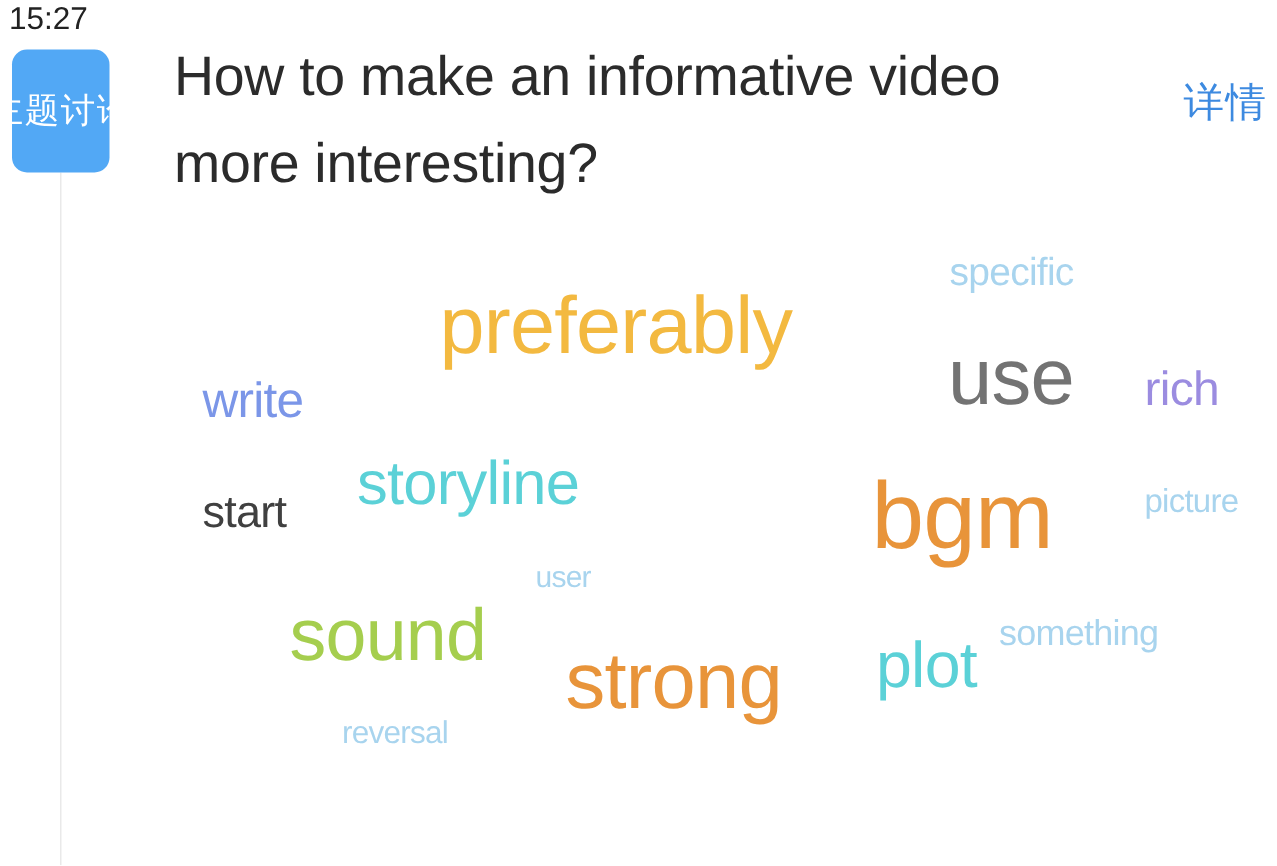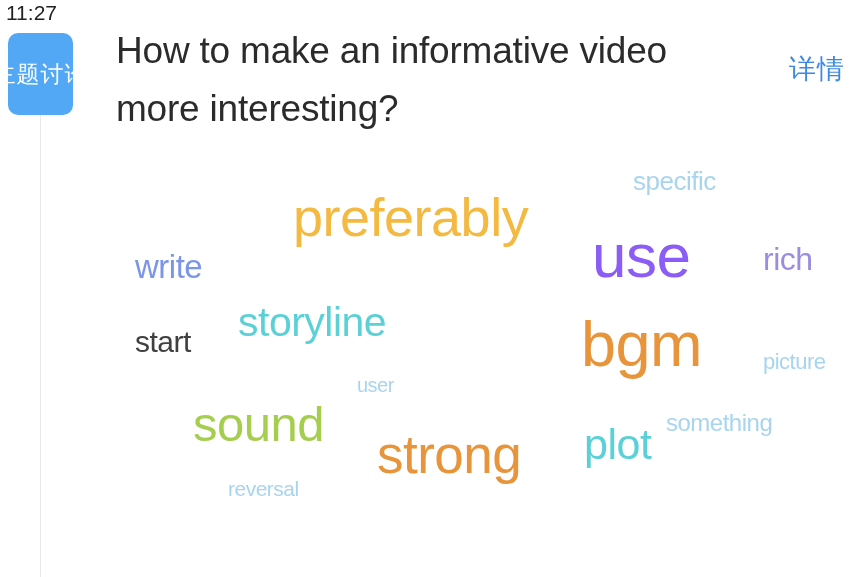--- a/index.html
+++ b/index.html
@@ -112,43 +112,43 @@
     line-height: 1;
     cursor: pointer;
     letter-spacing: -0.5px;
   }
 </style>
 </head>
 <body>
 
 <div id="screen" style="background: rgb(255, 255, 255);">
 
-  <div class="status-time">11:27</div>
+  <div class="status-time">15:27</div>
 
   <div class="rail"></div>
 
   <div class="topic-badge" style="background: rgb(82, 168, 245); color: rgb(255, 255, 255);">
     <span class="line">主题</span>
     <span class="line">讨论</span>
   </div>
 
   <div class="headline">How to make an informative video more interesting?</div>
 
   <div class="details-link" style="color: rgb(61, 138, 224);">详情</div>
 
   <div class="cloud" id="cloud">
       <span class="cloud-word" style="left: 177px; top: 50px; font-size: 54px; color: rgb(243, 185, 64);">preferably</span>
-      <span class="cloud-word" style="left: 476px; top: 85px; font-size: 62px; color: #8b5cf6;">use</span>
+      <span class="cloud-word" style="left: 516px; top: 85px; font-size: 53px; color: #737373;">use</span>
       <span class="cloud-word" style="left: 19px; top: 110px; font-size: 33px; color: rgb(123, 150, 232);">write</span>
       <span class="cloud-word" style="left: 517px; top: 28px; font-size: 26px; color: rgb(168, 212, 238);">specific</span>
       <span class="cloud-word" style="left: 647px; top: 103px; font-size: 32px; color: rgb(155, 140, 224);">rich</span>
       <span class="cloud-word" style="left: 122px; top: 162px; font-size: 41px; color: rgb(91, 209, 215);">storyline</span>
       <span class="cloud-word" style="left: 465px; top: 173px; font-size: 63px; color: rgb(232, 148, 58);">bgm</span>
       <span class="cloud-word" style="left: 19px; top: 187px; font-size: 30px; color: #404040;">start</span>
-      <span class="cloud-word" style="left: 647px; top: 183px; font-size: 22px; color: rgb(168, 212, 238); margin-top: 28px;">picture</span>
+      <span class="cloud-word" style="left: 647px; top: 183px; font-size: 22px; color: rgb(168, 212, 238);">picture</span>
       <span class="cloud-word" style="left: 241px; top: 235px; font-size: 20px; color: rgb(168, 212, 238);">user</span>
       <span class="cloud-word" style="left: 77px; top: 260px; font-size: 49px; color: rgb(165, 206, 78);">sound</span>
       <span class="cloud-word" style="left: 550px; top: 271px; font-size: 24px; color: rgb(168, 212, 238);">something</span>
       <span class="cloud-word" style="left: 468px; top: 283px; font-size: 43px; color: rgb(91, 209, 215);">plot</span>
       <span class="cloud-word" style="left: 261px; top: 288px; font-size: 53px; color: rgb(232, 148, 58);">strong</span>
       <span class="cloud-word" style="left: 112px; top: 338px; font-size: 21px; color: rgb(168, 212, 238);">reversal</span>
     </div>
 
 </div>
 

